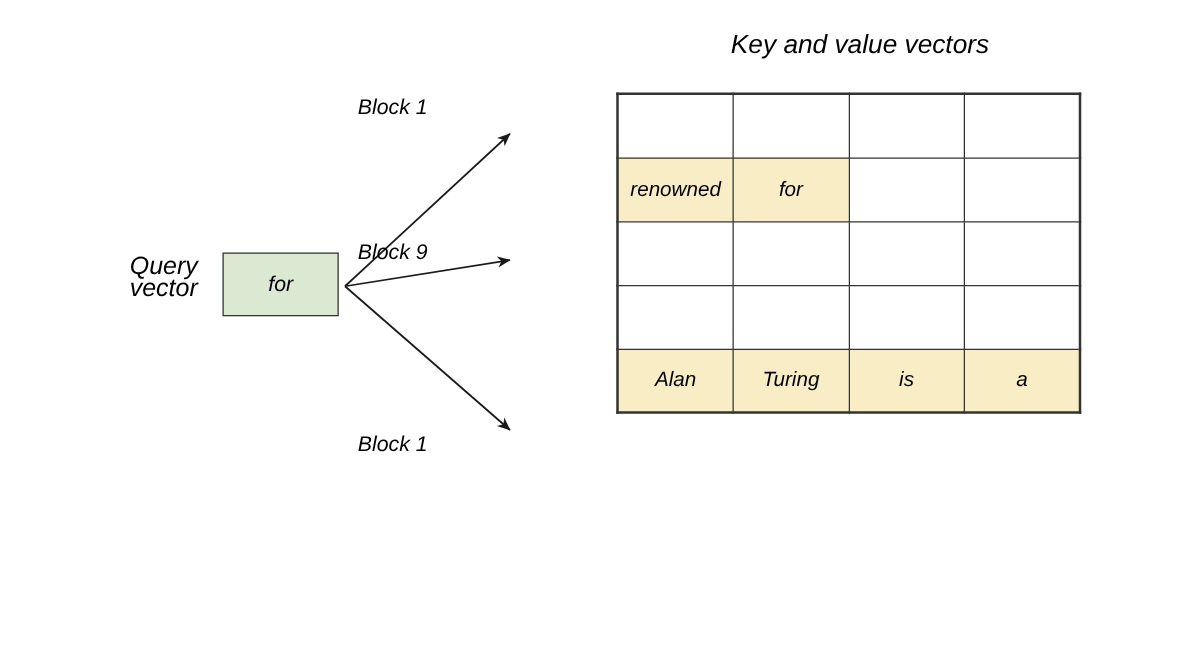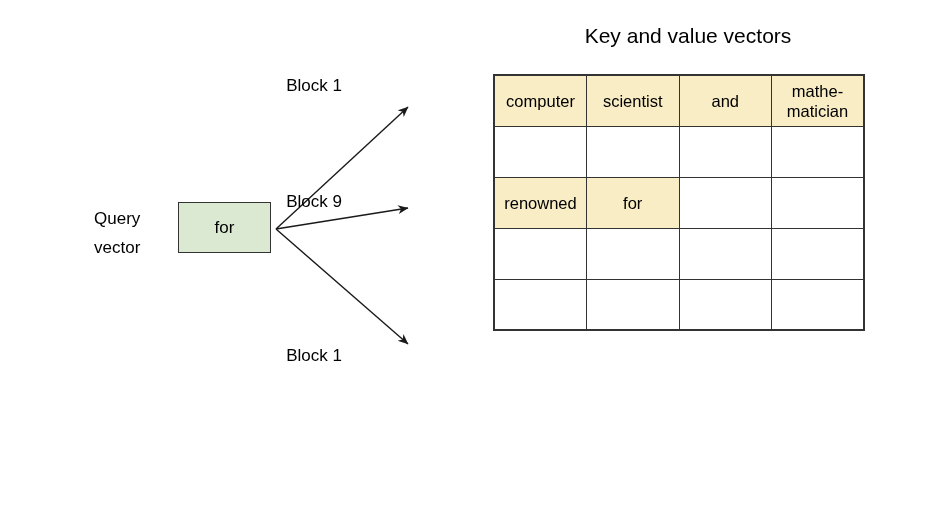--- a/index.html
+++ b/index.html
@@ -15,34 +15,36 @@
   body {
     width: 952px; height: 531px;
     font-family: "Liberation Sans", "DejaVu Sans", sans-serif;
     color: var(--text);
     overflow: hidden;
   }
   #canvas {
     position: relative;
     width: 808px; height: 531px;
     background: var(--background);
+    font-style: italic;
   }
   .title {
     position: absolute;
     left: 493px; top: 23px; width: 390px;
     text-align: center;
     font-size: 21px;
     line-height: 25px;
     color: var(--text);
   }
   .query-label {
     position: absolute;
     left: 94px; top: 204px; width: 74px;
-    font-size: 17px;
-    line-height: 29px;
+    text-align: center;
+    font-size: 20px;
+    line-height: 18px;
     white-space: pre-line;
   }
   .query-box {
     position: absolute;
     left: 178px; top: 202px;
     width: 93px; height: 51px;
     background: var(--query-box-fill);
     border: 1.5px solid var(--border);
     display: flex; align-items: center; justify-content: center;
     font-size: 17px;
@@ -113,27 +115,20 @@
     <line class="arrow" x1="276" y1="229" x2="408" y2="344" marker-end="url(#ah)"></line>
   </svg>
 
   <div class="block-label bl1">Block 1</div>
   <div class="block-label bl2">Block 9</div>
   <div class="block-label bl0">Block 1</div>
 
   <table class="kv-table">
     <tbody id="kv-body">
         <tr>
-          <td class="hl">computer</td>
-          <td class="hl">scientist</td>
-          <td class="hl">and</td>
-          <td class="hl">mathe-
-matician</td>
-        </tr>
-        <tr>
           <td></td>
           <td></td>
           <td></td>
           <td></td>
         </tr>
         <tr>
           <td class="hl">renowned</td>
           <td class="hl">for</td>
           <td></td>
           <td></td>
@@ -143,16 +138,22 @@
           <td></td>
           <td></td>
           <td></td>
         </tr>
         <tr>
           <td></td>
           <td></td>
           <td></td>
           <td></td>
         </tr>
+        <tr>
+          <td class="hl">Alan</td>
+          <td class="hl">Turing</td>
+          <td class="hl">is</td>
+          <td class="hl">a</td>
+        </tr>
       </tbody>
   </table>
 
 </div>
 
 </body></html>

